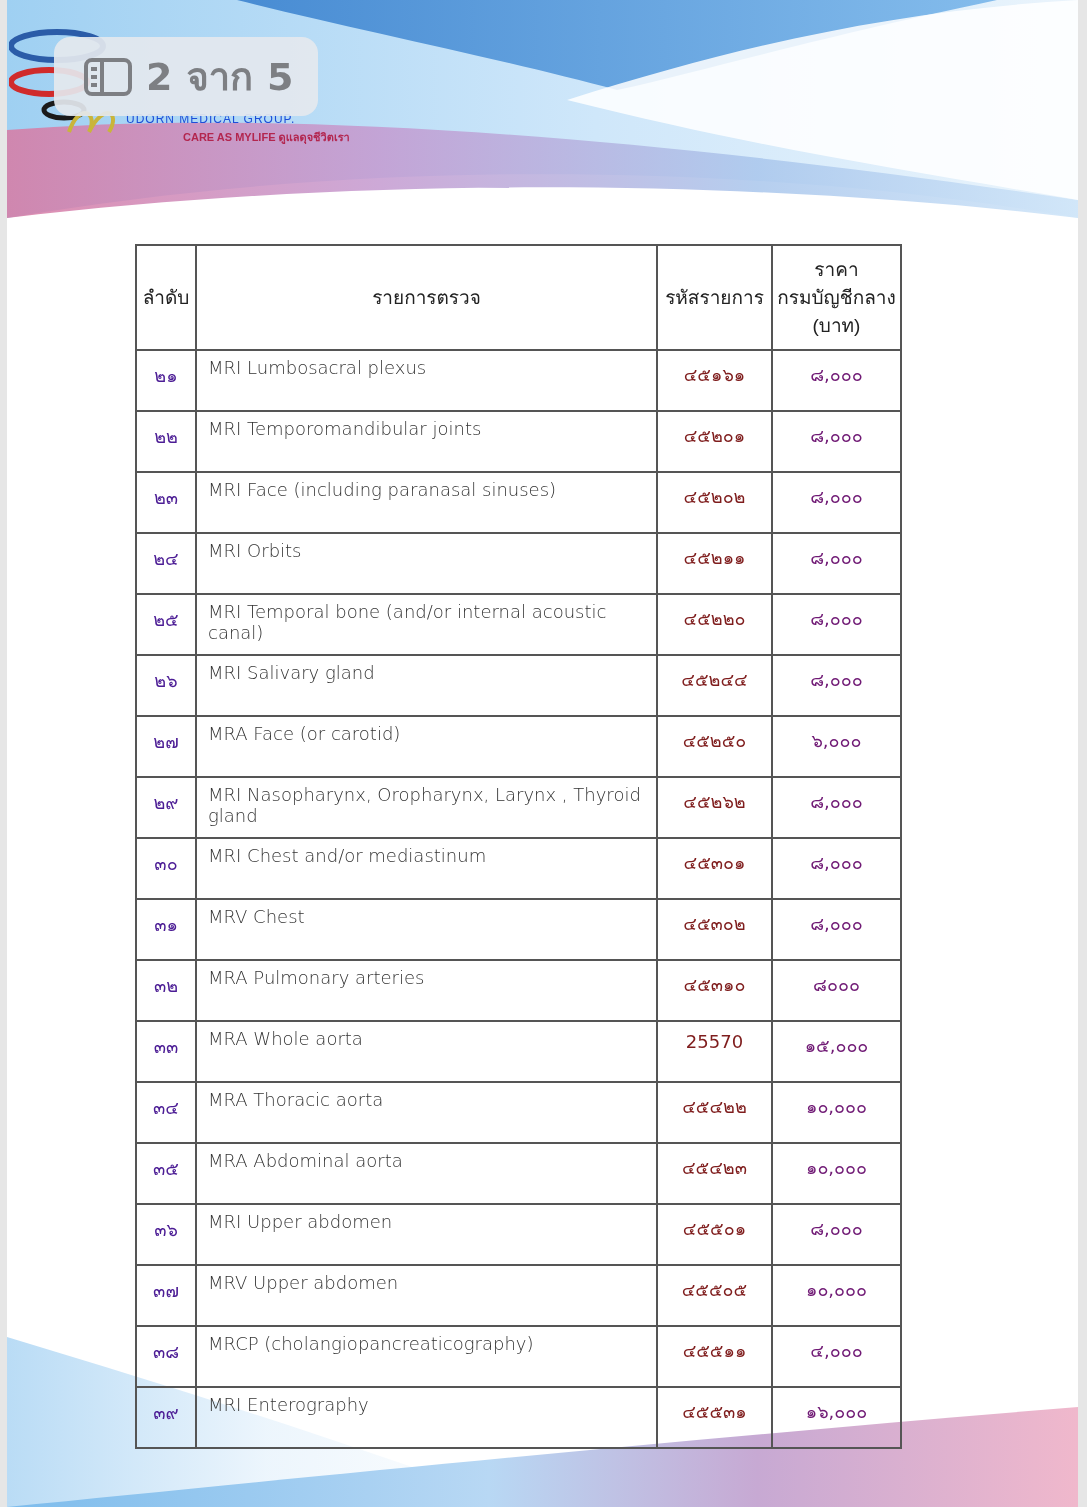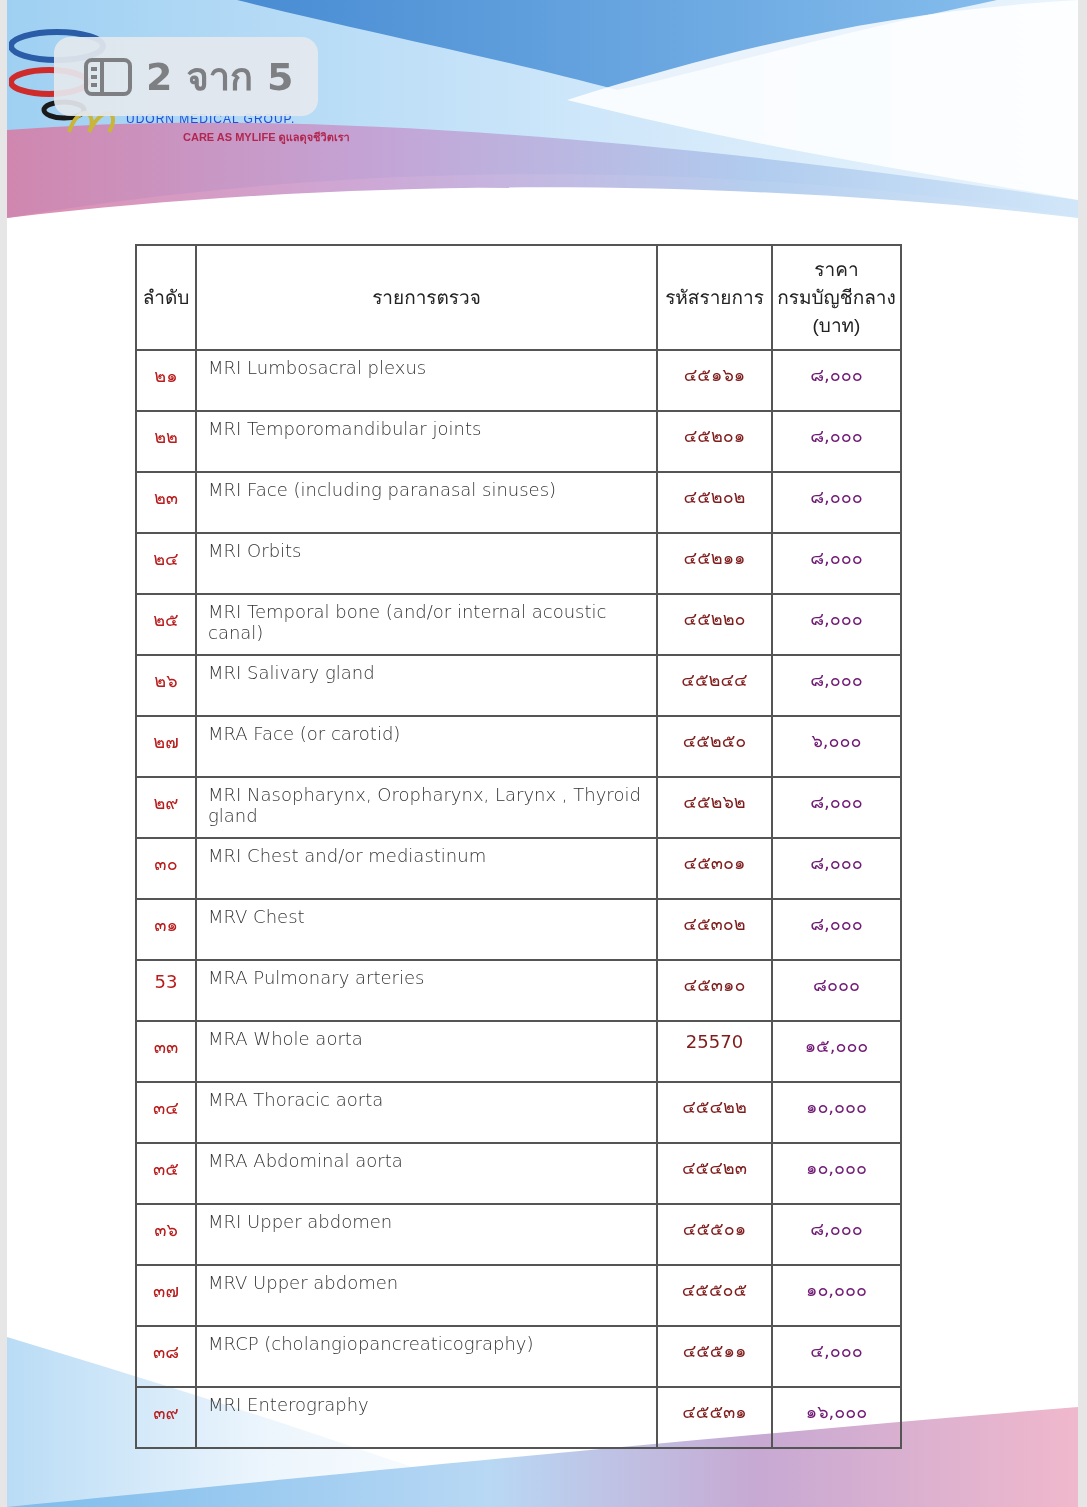--- a/index.html
+++ b/index.html
@@ -56,21 +56,21 @@
   table.price th, table.price td {
     border:2px solid #555;
   }
   table.price th {
     font-weight:normal; font-size:19px; height:101px; line-height:28px;
     font-family:"Liberation Sans", sans-serif; color:#222;
   }
   table.price td {
     height:48px; vertical-align:top; padding-top:6px; font-size:18px;
   }
-  td.num { width:56px; text-align:center; font-size:15px; padding-top:10px !important; color:#b91c1c; }
+  td.num { width:56px; text-align:center; font-size:15px; padding-top:10px !important; color:#4c1d95; }
   td.item { padding-left:11px; font-family:"DejaVu Sans", sans-serif; font-weight:300; color:#333; }
   td.code { width:111px; text-align:center; font-size:16px; padding-top:9px !important; color:#7f1d1d; }
   td.price-cell { width:125px; text-align:center; font-size:16px; padding-top:9px !important; color:#701a75; }
   th.col-num { width:56px; }
   th.col-code { width:111px; }
   th.col-price { width:125px; }
 </style>
 </head>
 <body>
 
@@ -196,21 +196,21 @@
           <td class="code">๔๕๓๐๑</td>
           <td class="price-cell">๘,๐๐๐</td>
         </tr>
         <tr>
           <td class="num">๓๑</td>
           <td class="item">MRV Chest</td>
           <td class="code">๔๕๓๐๒</td>
           <td class="price-cell">๘,๐๐๐</td>
         </tr>
         <tr>
-          <td class="num">53</td>
+          <td class="num">๓๒</td>
           <td class="item">MRA Pulmonary arteries</td>
           <td class="code">๔๕๓๑๐</td>
           <td class="price-cell">๘๐๐๐</td>
         </tr>
         <tr>
           <td class="num">๓๓</td>
           <td class="item">MRA Whole aorta</td>
           <td class="code">25570</td>
           <td class="price-cell">๑๕,๐๐๐</td>
         </tr>

